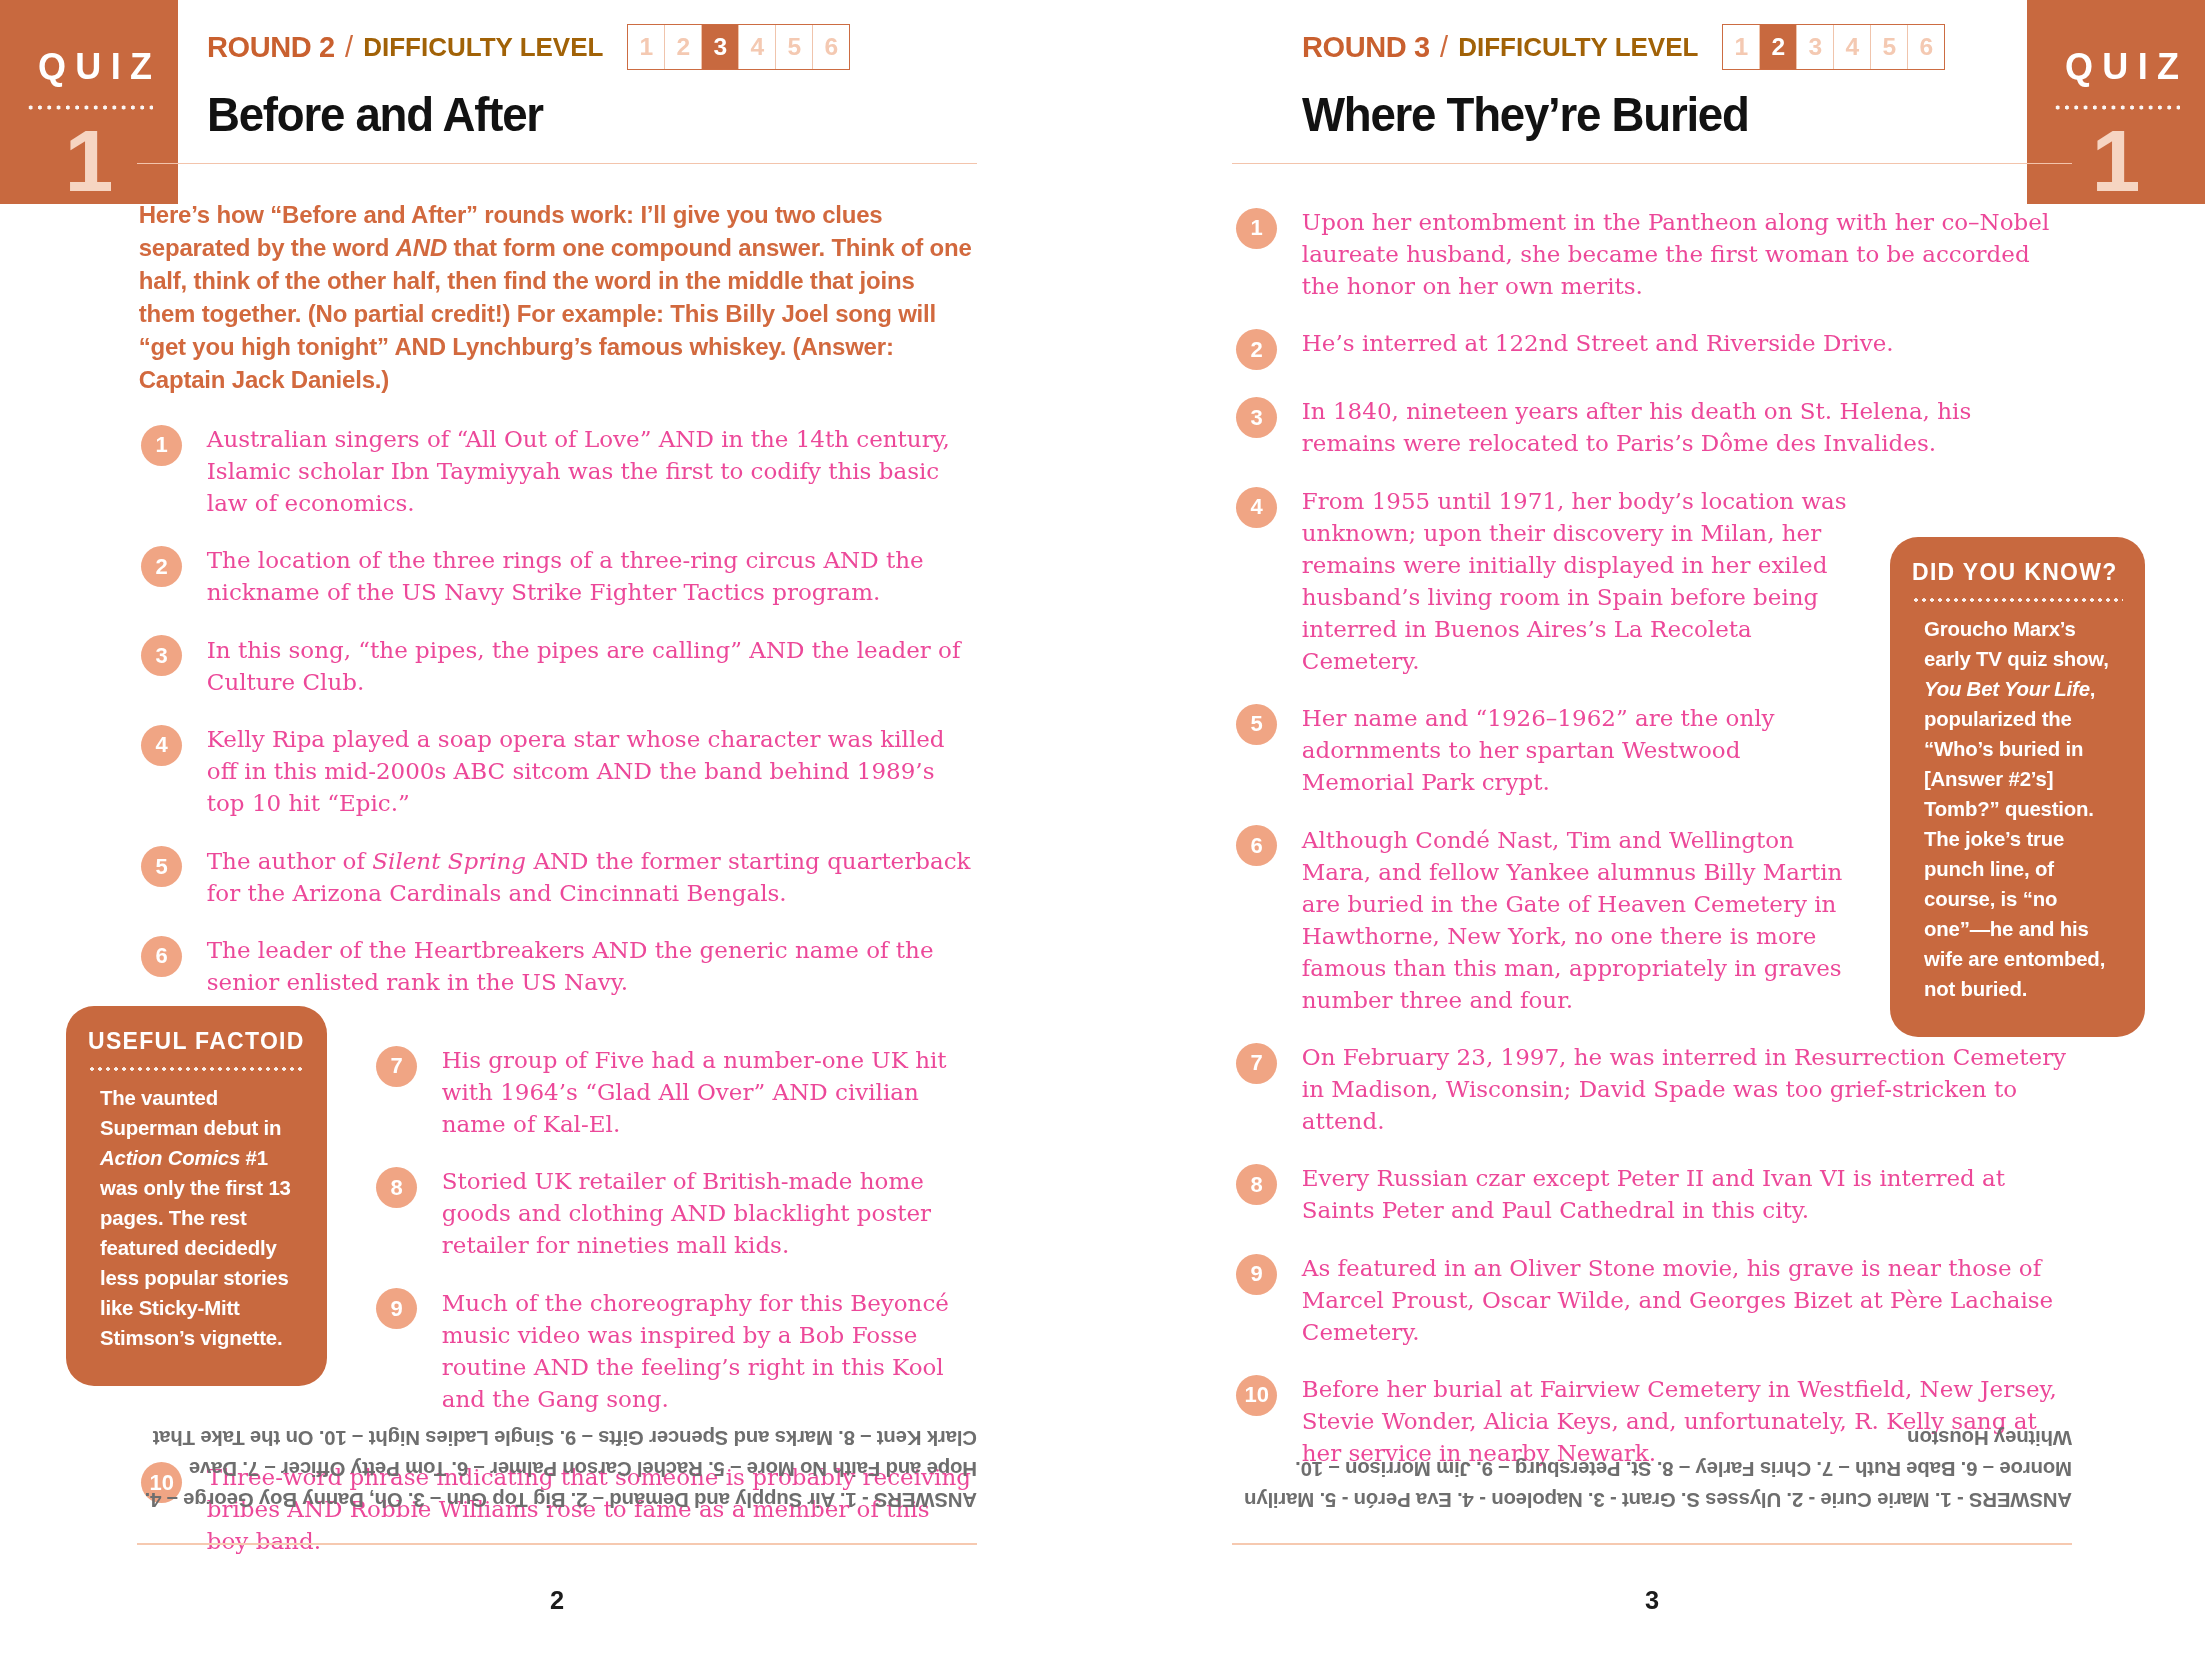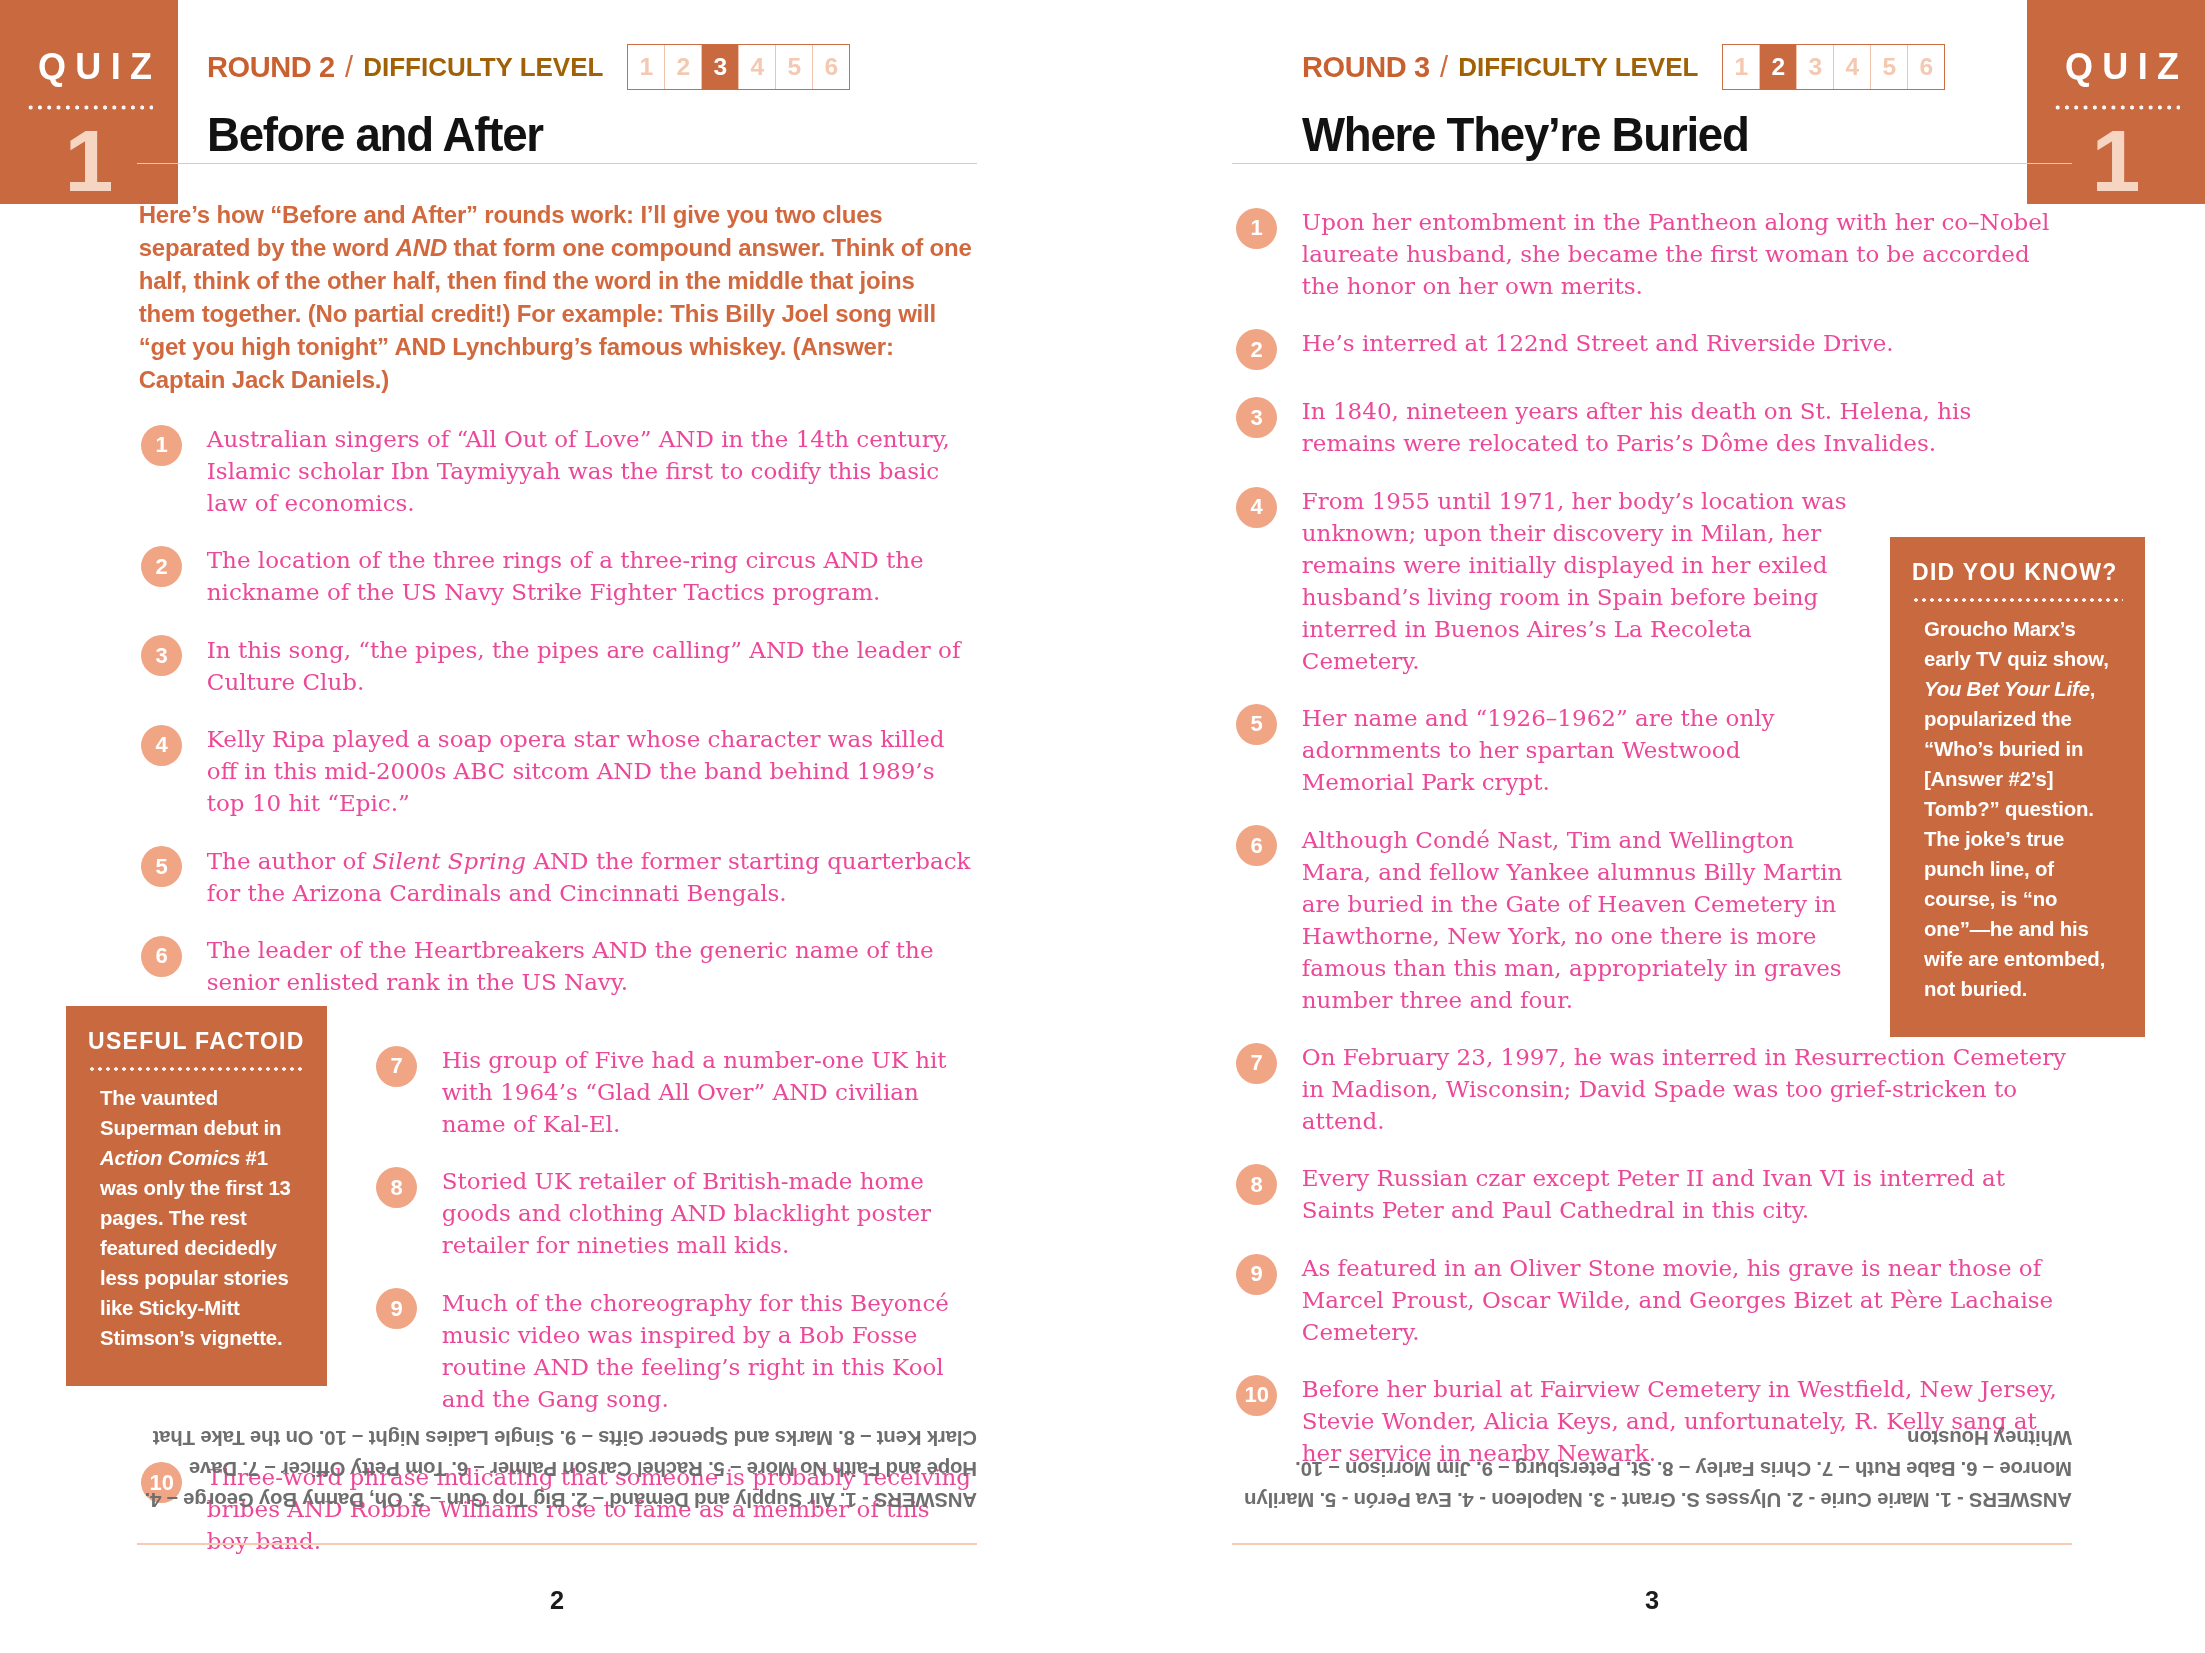--- a/index.html
+++ b/index.html
@@ -15,21 +15,21 @@
   .tab-dots{height:5.1px;width:127px;margin:17px auto 0;
     background-image:radial-gradient(circle,rgba(255,255,255,.95) 1.9px,transparent 2.3px);
     background-size:9.3px 5.1px;background-position:left center;background-repeat:repeat-x;}
   .tab-number{margin-top:6.8px;font-size:88px;line-height:1;font-weight:bold;color:#F6D5C2;}
 
   
   .page{position:absolute;top:0;height:1654px;width:840px;}
   .page-left{left:137px;}
   .page-right{left:1232px;}
 
-  .page-header{padding-top:44px;height:164px;box-sizing:border-box;border-bottom:1.7px solid #F3C4AC;}
+  .page-header{padding-top:24px;height:164px;box-sizing:border-box;border-bottom:1.7px solid #F3C4AC;}
   .round-line{display:flex;align-items:center;margin-left:70px;}
   .round{font-size:29px;font-weight:800;color:#C9602F;letter-spacing:-0.4px;}
   .slash{font-size:29px;color:#CE6A3C;margin:0 10.2px;font-weight:400;}
   .diff-label{font-size:26px;font-weight:700;color:#a16207;letter-spacing:0;}
   .diff-boxes{display:flex;margin-left:24px;border:1.7px solid #CC6C42;height:44px;}
   .diff-cell{width:36px;display:flex;align-items:center;justify-content:center;
     font-size:24.6px;font-weight:800;color:#F4C9B2;background:#fff;border-left:0.8px solid #F0C4AC;}
   .diff-cell:first-child{border-left:none;}
   .diff-cell.active{background:#C8693F;color:#fff;}
   .page-title{margin:17px 0 0 70px;font-size:48px;font-weight:800;color:#121212;
@@ -48,21 +48,21 @@
     display:flex;align-items:center;justify-content:center;}
   .q-text{margin:0;font-family:"DejaVu Serif",serif;font-size:23px;line-height:32px;
     color:#ec4899;max-width:768px;}
   .q-text em{font-style:italic;}
   .indent{margin-left:235px;}
   .indent .q-text{max-width:564px;}
   .gap-lg{margin-top:46px;}
   .narrow .q-text{max-width:551px;}
 
   
-  .sidebox{position:absolute;background:#C8693F;color:#fff;box-sizing:border-box;padding:22px 22px 20.4px;}
+  .sidebox{position:absolute;background:#C8693F;color:#fff;box-sizing:border-box;padding:22px 22px 20.4px;border-radius:28px;}
   .factoid-box{left:66px;top:1006px;width:261px;min-height:319px;}
   .dyk-box{left:1890px;top:537px;width:255px;min-height:385px;}
   .sidebox h2{margin:0;font-size:23px;font-weight:800;letter-spacing:1.3px;color:#fff;white-space:nowrap;}
   .box-dots{height:4.2px;margin:12px 0 11px;
     background-image:radial-gradient(circle,rgba(255,255,255,.9) 1.6px,transparent 2px);
     background-size:8px 4.2px;background-position:left center;background-repeat:repeat-x;}
   .sidebox p{margin:12px;font-size:20.4px;line-height:30px;font-weight:700;letter-spacing:-0.2px;}
   .sidebox em{font-style:italic;}
 
   

